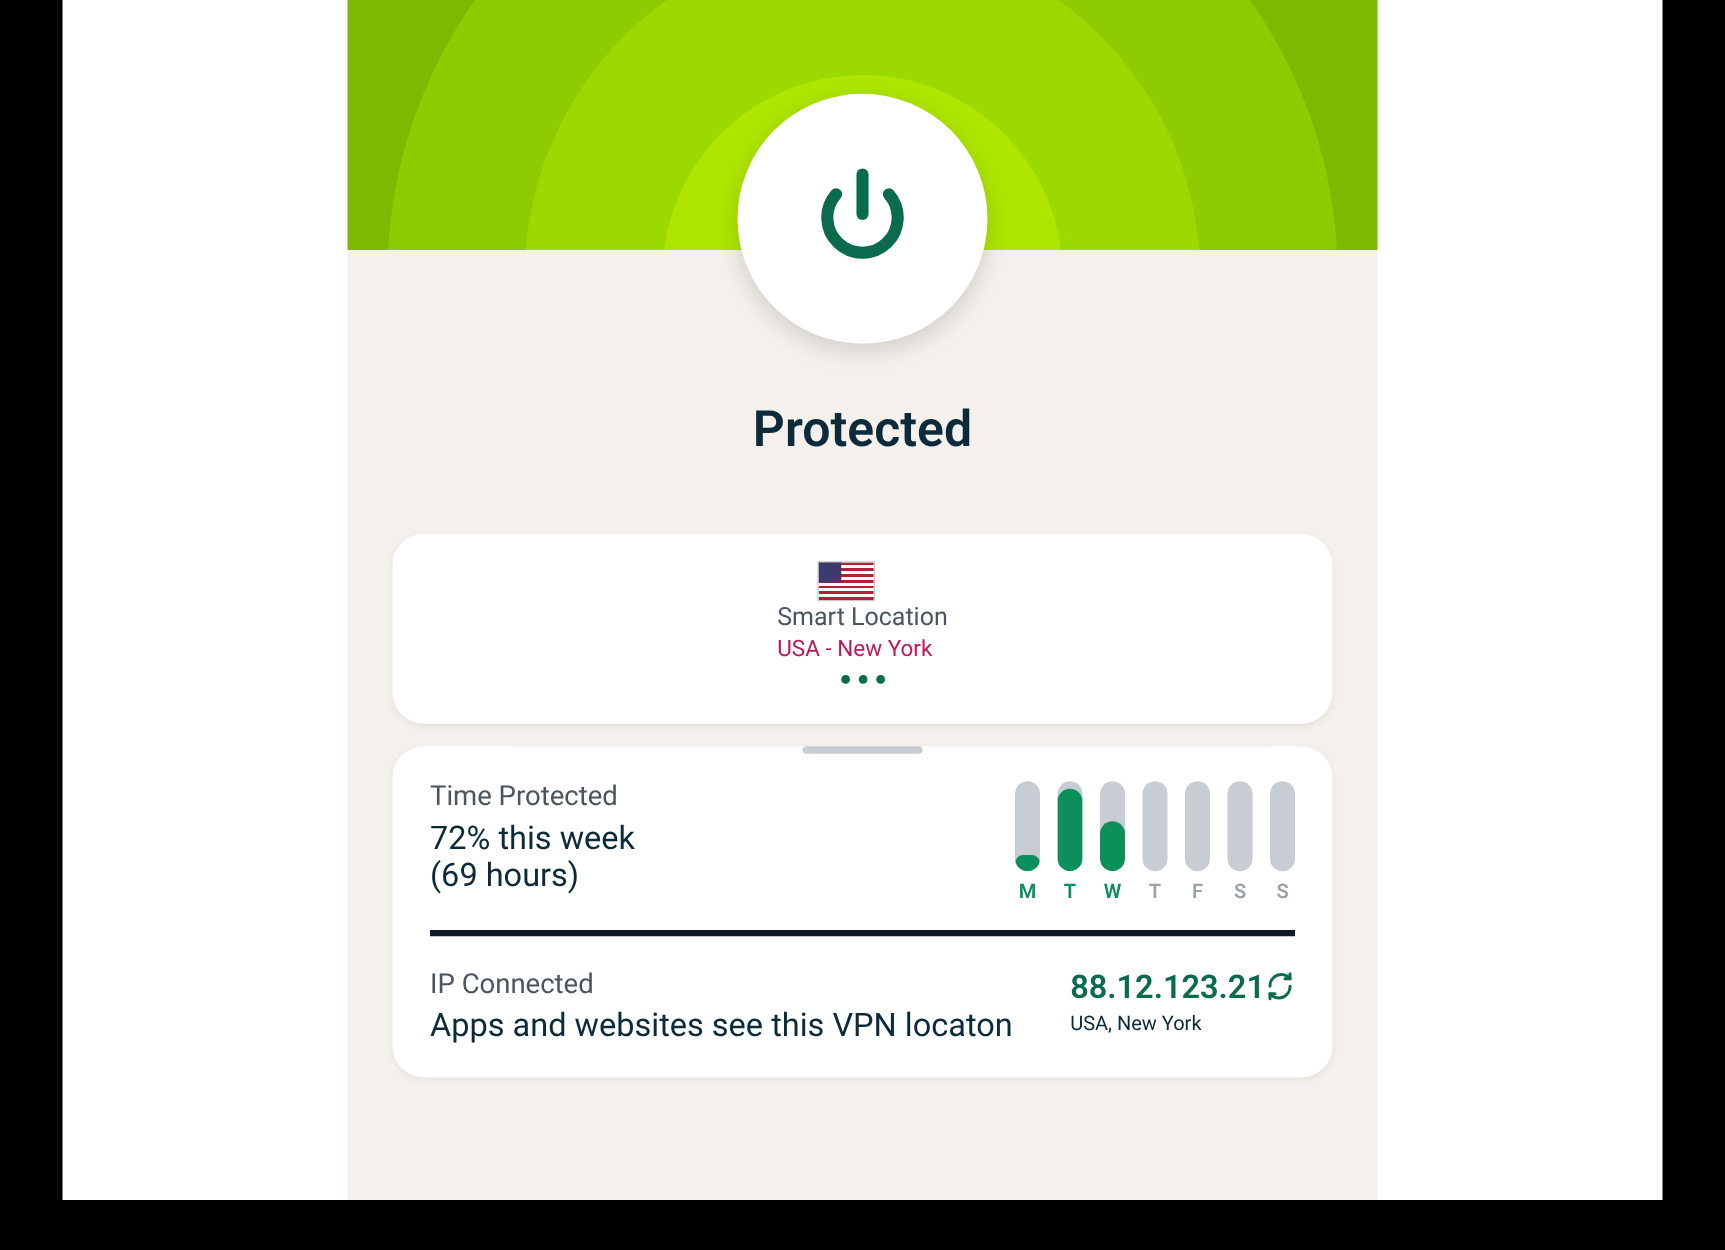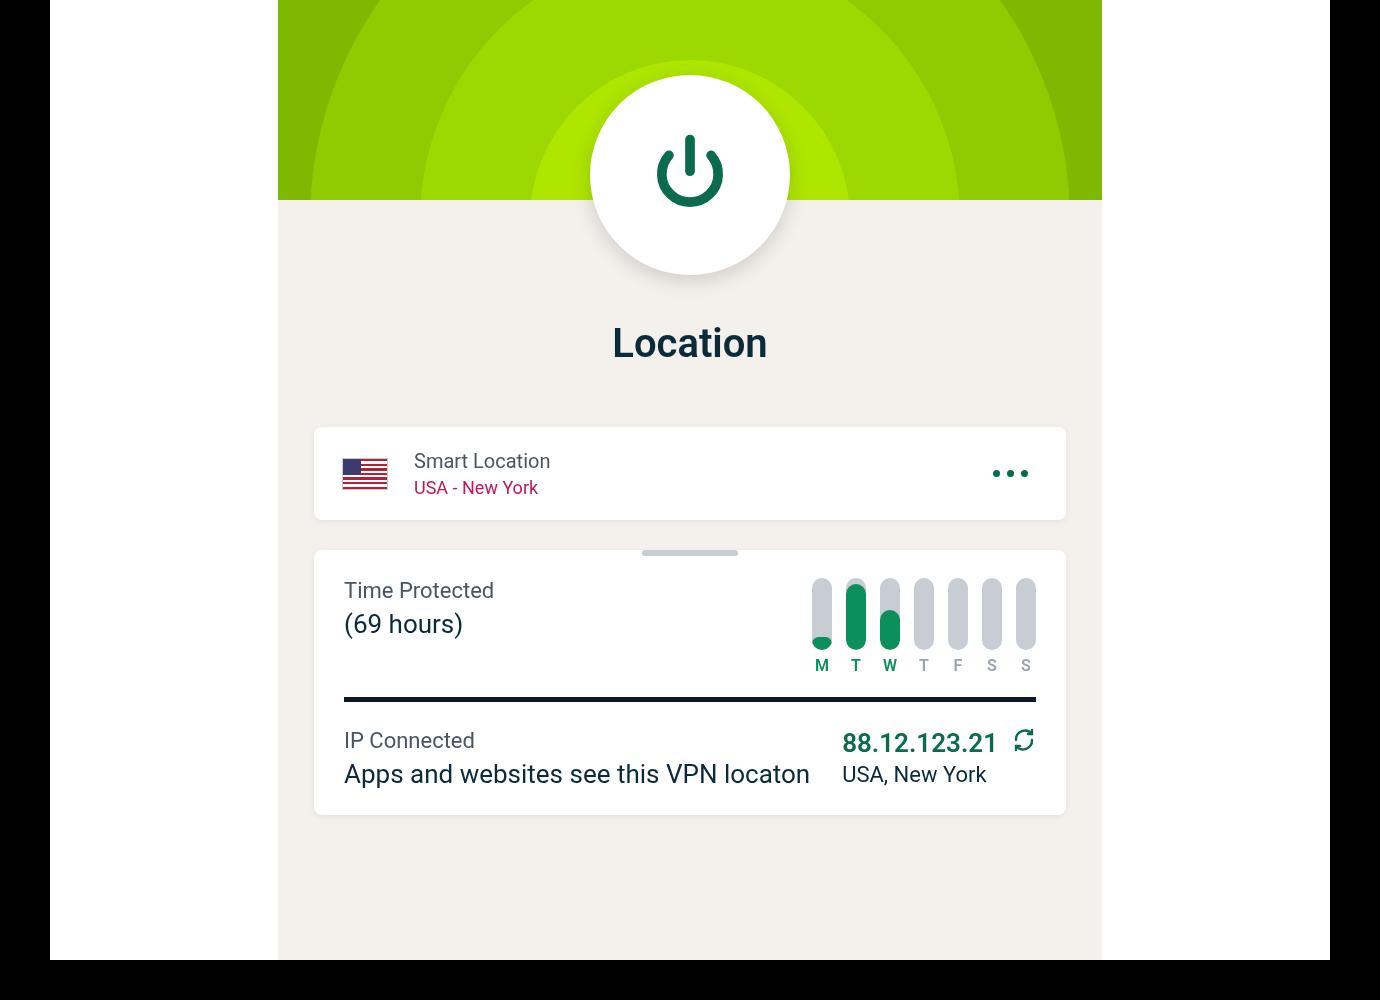--- a/index.html
+++ b/index.html
@@ -53,23 +53,24 @@
   .status{
     text-align:center;
     font-size:40px;
     font-weight:600;
     color:#0b2a3a;
     margin-top:120px;
     margin-bottom:60px;
   }
   .card{
     background:#fff;
-    border-radius:8px;
-    margin:0 36px 30px;
+    border-radius:25px;
+    margin:0 36px 18px;
     box-shadow:0 2px 6px rgba(0,0,0,.06);
+    flex-direction:column;
   }
   .loc-card{
     display:flex;
     align-items:center;
     padding:22px 28px;
   }
   .flag{
     width:44px;height:30px;
     border:1px solid #ccc;
     position:relative;
@@ -101,25 +102,25 @@
   .label{font-size:22px;color:#4a5560;margin-bottom:6px;}
   .big{font-size:26px;color:#0b2a3a;}
   .left-col{flex:1;min-width:0;}
   .bars{display:flex;align-items:flex-end;gap:14px;}
   .day{display:flex;flex-direction:column;align-items:center;gap:6px;}
   .track{width:20px;height:72px;border-radius:10px;background:#c7cdd2;position:relative;overflow:hidden;}
   .fill{position:absolute;bottom:0;left:0;right:0;background:#0b8f5b;border-radius:10px;}
   .dlabel{font-size:16px;font-weight:600;color:#9aa3aa;}
   .dlabel.active{color:#0b8f5b;}
   .ip-right{display:flex;flex-direction:column;align-items:flex-start;}
-  .ip-line{display:flex;align-items:flex-start;gap:14px;}
+  .ip-line{display:flex;align-items:flex-end;gap:0;}
   .ip-value{font-size:26px;font-weight:600;color:#0b6b4f;}
   .refresh-btn{cursor:pointer;display:inline-flex;}
   .refresh-btn svg{width:24px;height:24px;}
-  .ip-loc{font-size:22px;color:#0b2a3a;margin-top:4px;}
+  .ip-loc{font-size:16px;color:#0b2a3a;margin-top:4px;}
 </style>
 </head>
 <body>
 
 <div class="frame">
   <div class="app">
 
     <div class="hero">
       <div class="ring r5"></div>
         <div class="ring r4"></div>
@@ -130,41 +131,42 @@
 
     <div class="power-btn">
       <span>
         <svg viewBox="0 0 100 100" fill="none" stroke="#0b6b4f" stroke-width="11" stroke-linecap="round">
           <line x1="50" y1="12" x2="50" y2="48"></line>
           <path d="M26 30 A32 32 0 1 0 74 30"></path>
         </svg>
       </span>
     </div>
 
-    <div class="status">Location</div>
+    <div class="status">Protected</div>
 
     <div class="card loc-card">
       <div class="flag"></div>
       <div class="loc-text">
         <div class="loc-label">Smart Location</div>
         <div class="loc-name">USA - New York</div>
       </div>
       <div class="more-btn">
         <span></span>
         <span></span>
         <span></span>
       </div>
     </div>
 
     <div class="card info-card">
       <div class="handle"></div>
 
       <div class="row row1">
         <div class="left-col">
           <div class="label">Time Protected</div>
+          <div class="big">72% this week</div>
           <div class="big">(69 hours)</div>
         </div>
         <div class="bars" id="bars">
             <div class="day">
               <div class="track">
                 <div class="fill" style="height: 18%;"></div>
               </div>
               <div class="dlabel active">M</div>
             </div>
             <div class="day">

